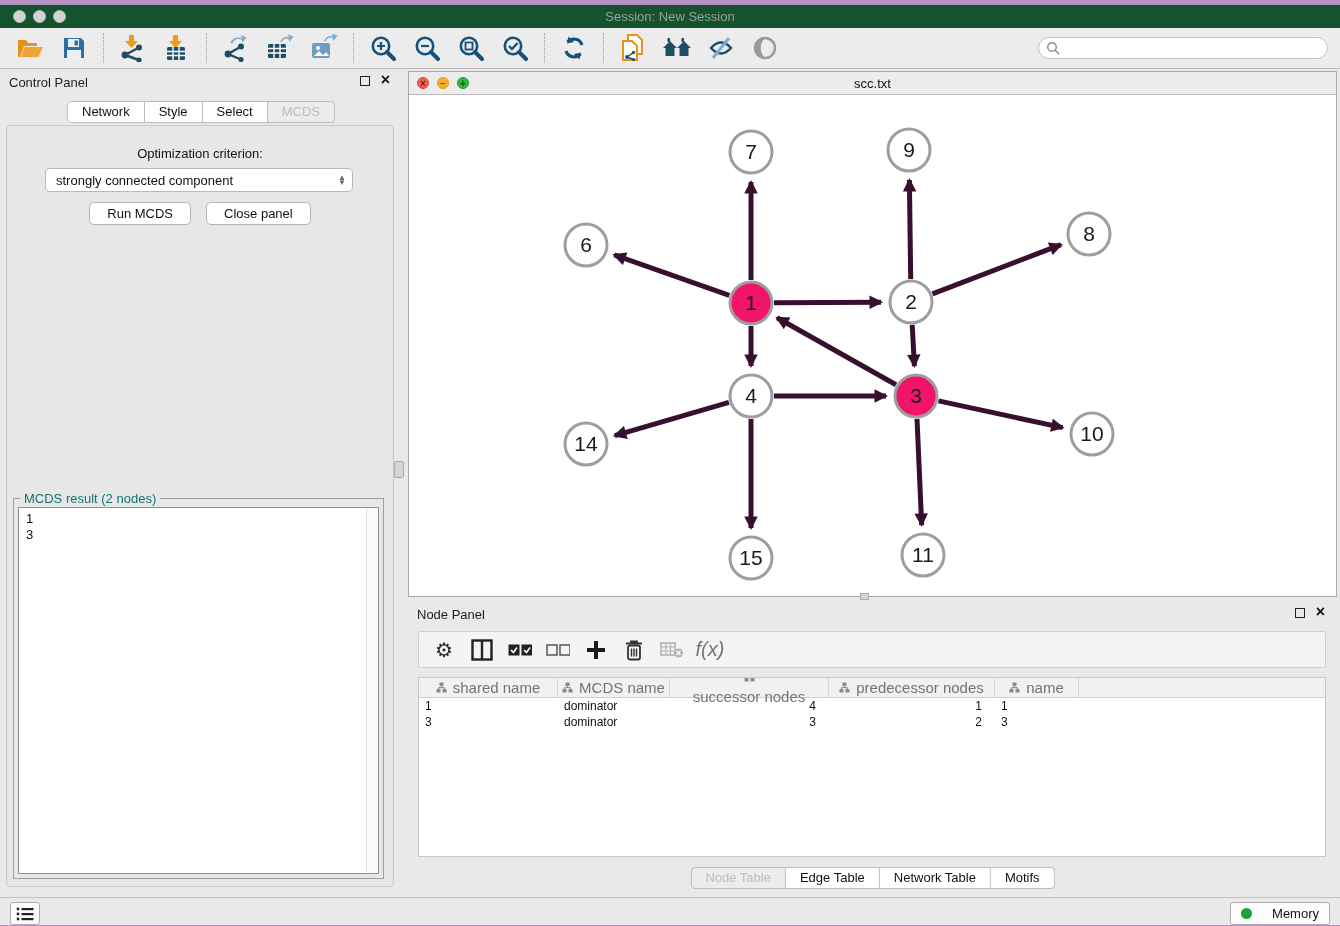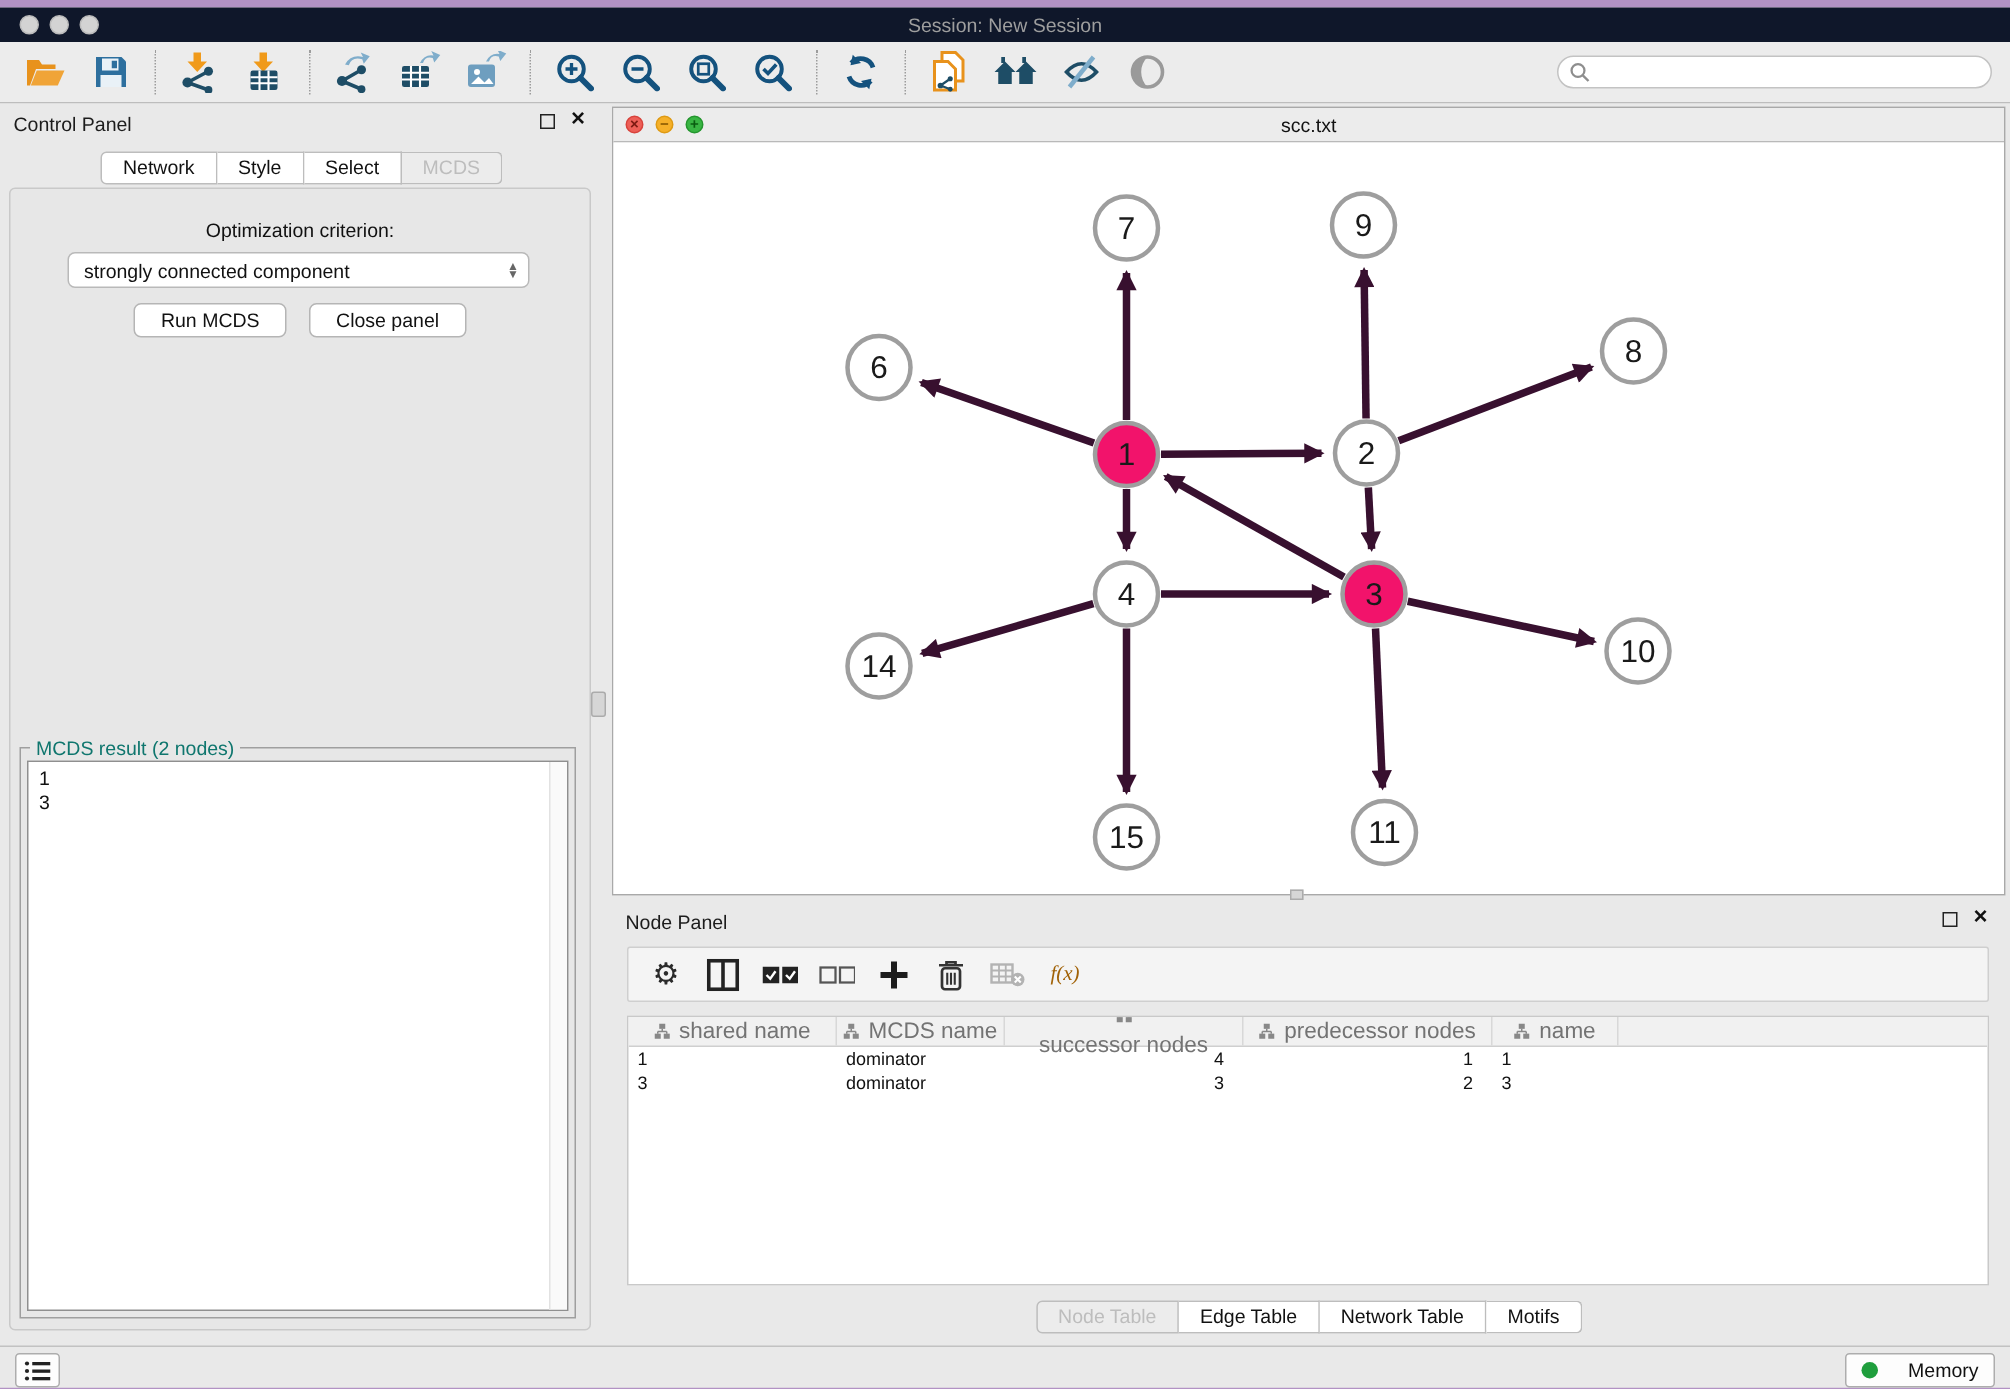--- a/index.html
+++ b/index.html
@@ -6,21 +6,21 @@
   html,body { width:1340px; height:926px; }
   body {
     background:#b292c4;
     font-family:"Liberation Sans", sans-serif;
     position:relative; overflow:hidden;
     -webkit-font-smoothing:antialiased;
   }
   #app-window { position:absolute; left:0; top:5px; width:1340px; height:920px; background:#e9e9e9; }
 
   
-  #titlebar { position:absolute; left:0; top:0; width:100%; height:23px; background:#0f172a; }
+  #titlebar { position:absolute; left:0; top:0; width:100%; height:23px; background:#14532d; }
   .traffic { position:absolute; top:5px; width:13px; height:13px; border-radius:50%; }
   .t-gray { background:#d3d3d3; border:1px solid #bcbcbc; }
   #titlebar .t1{left:13px} #titlebar .t2{left:33px} #titlebar .t3{left:53px}
   #session-title { position:absolute; width:100%; text-align:center; top:4px; font-size:13px; color:#9e9e9e; }
 
   
   #toolbar { position:absolute; left:0; top:23px; width:100%; height:41px; background:#ececec;
              border-bottom:1px solid #bdbdbd; display:flex; align-items:center; padding:0 12px; }
   .tb-group { display:flex; align-items:center; gap:8px; }
   .tb-sep { width:1px; height:30px; border-left:1px dotted #9c9c9c; margin:0 11px; }
@@ -87,21 +87,21 @@
   #net-title { position:absolute; width:100%; text-align:center; top:4px; font-size:13px; color:#111; }
   #net-canvas { position:absolute; left:0; top:23px; width:927px; height:501px; background:#fff; }
 
   
   #table-panel { position:absolute; left:408px; top:532px; width:929px; height:296px; }
   #table-panel .float-ic { right:32px; } #table-panel .close-ic { right:12px; }
   #tp-toolbar { position:absolute; left:10px; right:11px; top:30px; height:37px; background:#f4f4f4;
                 border:1px solid #cfcfcf; border-radius:2px; display:flex; align-items:center;
                 padding-left:8px; gap:4px; }
   #tp-toolbar .icon-btn { width:34px; height:30px; }
-  .fx-label { font-family:Liberation Serif, serif; font-style:italic; font-size:14px; color:#a16207; }
+  .fx-label { font-family:Liberation Sans, sans-serif; font-style:italic; font-size:20px; color:#737373; }
   #node-table { position:absolute; left:10px; right:11px; top:76px; bottom:40px; background:#fff;
                 border:1px solid #c9c9c9; overflow:hidden; }
   #nt-header { display:flex; height:20px; background:#f1f1f1; border-bottom:1px solid #cfcfcf; }
   .th { display:flex; align-items:center; justify-content:center; gap:6px; font-size:15px; color:#737373;
         border-right:1px solid #d8d8d8; height:100%; }
   .tr { display:flex; height:16px; font-size:12px; color:#111; }
   .td { padding:1px 6px 0; }
   .td.right { text-align:right; padding-right:13px; }
   #tp-tabs { bottom:8px; left:50%; transform:translateX(-50%); }
 

